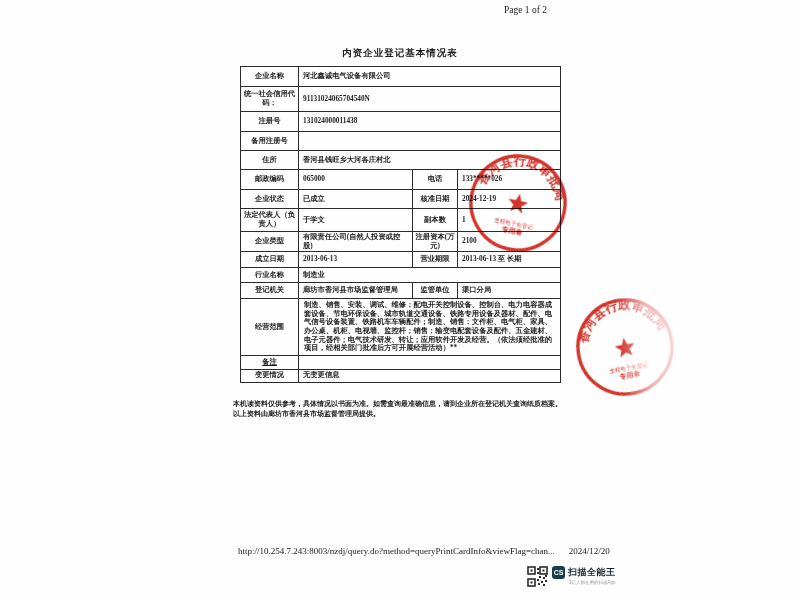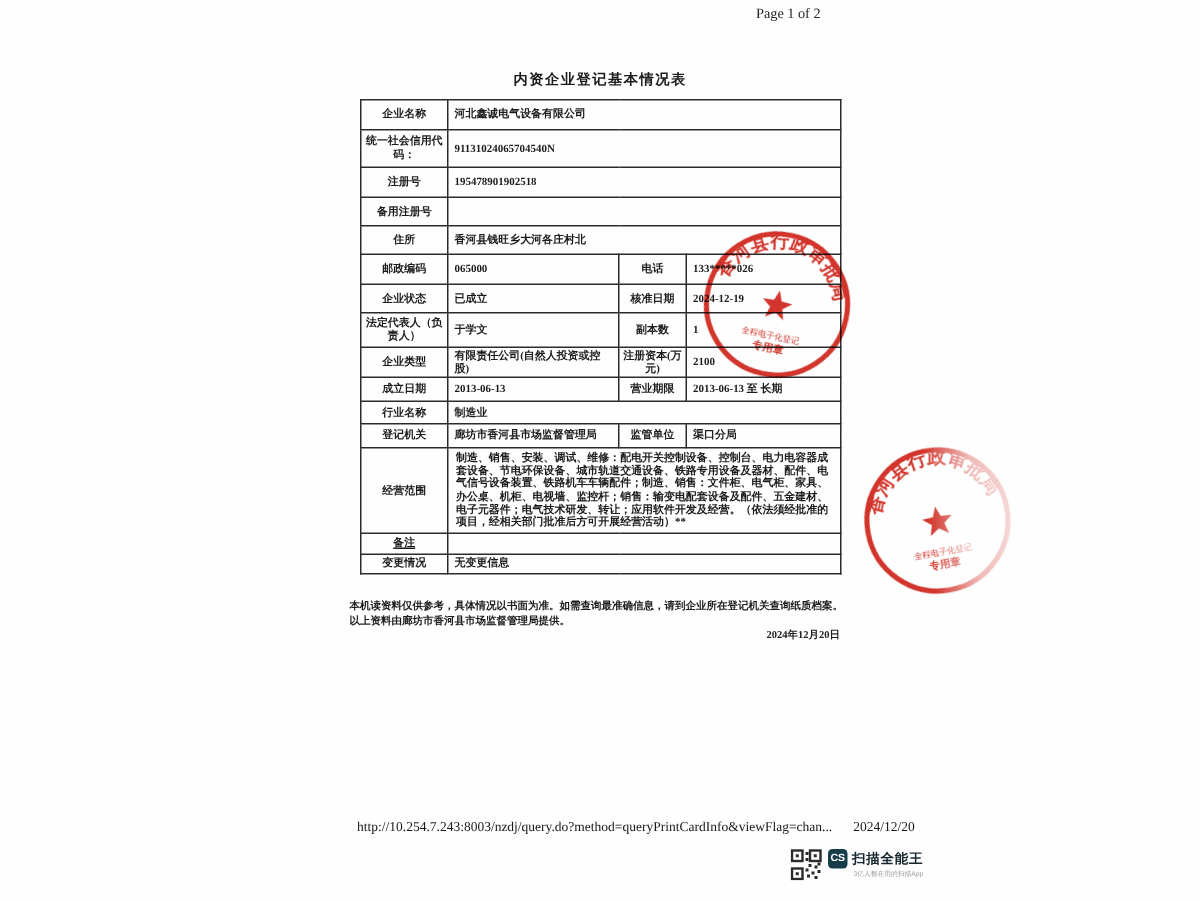--- a/index.html
+++ b/index.html
@@ -57,21 +57,21 @@
         <tr style="height: 20px;">
           <td class="lbl">企业名称</td>
           <td class="val" colspan="3">河北鑫诚电气设备有限公司</td>
         </tr>
         <tr style="height: 25px;">
           <td class="lbl">统一社会信用代码：</td>
           <td class="val" colspan="3">91131024065704540N</td>
         </tr>
         <tr style="height: 20px;">
           <td class="lbl">注册号</td>
-          <td class="val" colspan="3">195478901902518</td>
+          <td class="val" colspan="3">131024000011438</td>
         </tr>
         <tr style="height: 19px;">
           <td class="lbl">备用注册号</td>
           <td class="val" colspan="3"></td>
         </tr>
         <tr style="height: 19px; margin-left: 24px;">
           <td class="lbl">住所</td>
           <td class="val" colspan="3">香河县钱旺乡大河各庄村北</td>
         </tr>
         <tr style="height: 20px;">
@@ -149,21 +149,20 @@
       <text font-size="12.5" fill="#cf2318" font-weight="bold" font-family="Liberation Serif,serif">
         <textPath href="#seal-arc-2" startOffset="50%" text-anchor="middle">香河县行政审批局</textPath>
       </text>
       <polygon fill="#cf2318" points="55,45.5 57.6,52.4 65,52.8 59.2,57.4 61.2,64.5 55,60.4 48.8,64.5 50.8,57.4 45,52.8 52.4,52.4"></polygon>
       <text x="55" y="78" text-anchor="middle" font-size="5.6" fill="#cf2318" font-family="Liberation Serif,serif">全程电子化登记</text>
       <text x="55" y="86.5" text-anchor="middle" font-size="7" fill="#cf2318" font-weight="bold" font-family="Liberation Serif,serif">专用章</text>
     </svg>
   </div>
 
   <div class="footer-note">本机读资料仅供参考，具体情况以书面为准。如需查询最准确信息，请到企业所在登记机关查询纸质档案。　以上资料由廊坊市香河县市场监督管理局提供。</div>
-  <div class="footer-date">2024年12月20日</div>
 
   <div class="url-line">
     <span>http://10.254.7.243:8003/nzdj/query.do?method=queryPrintCardInfo&amp;viewFlag=chan...</span>
     <span>2024/12/20</span>
   </div>
 
   <div class="cs-block">
     <svg width="21" height="21" viewBox="0 0 21 21">
       <rect x="0" y="0" width="21" height="21" fill="#fff"></rect>
       <g fill="#2a2a2a">

